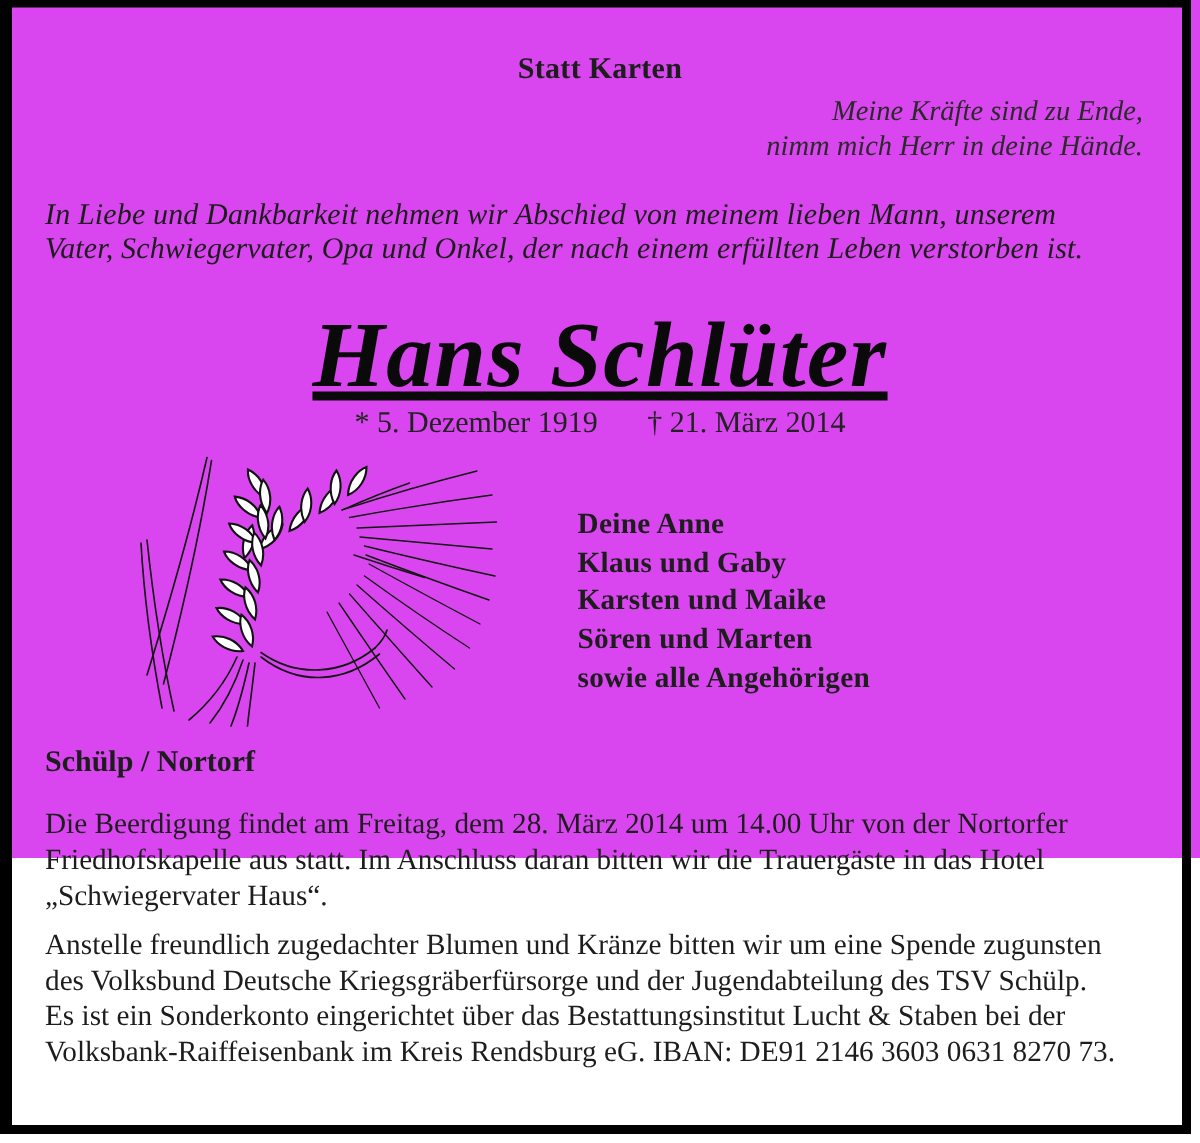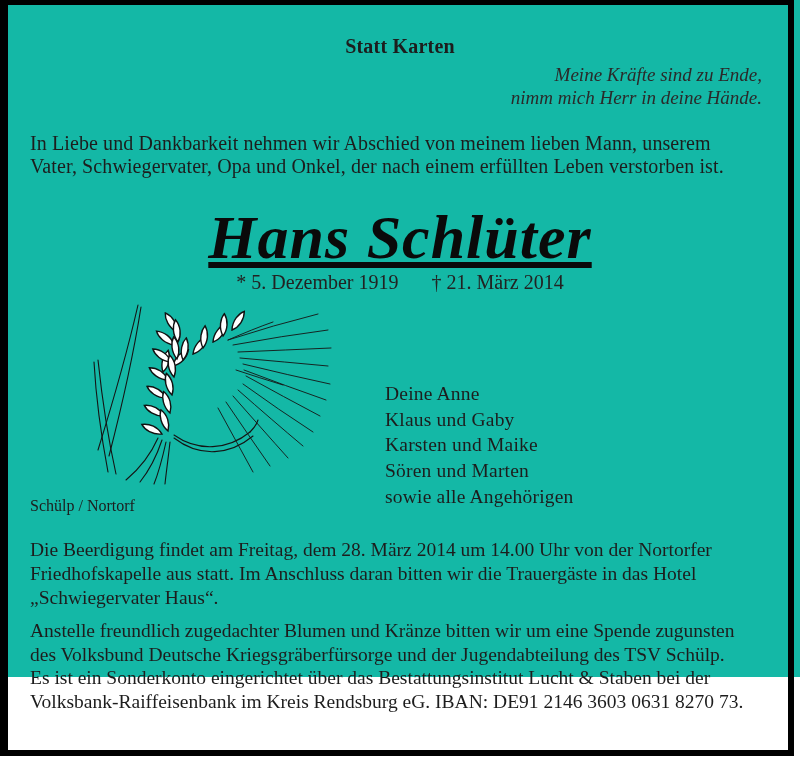--- a/index.html
+++ b/index.html
@@ -8,22 +8,22 @@
     width: 800px;
     height: 762px;
     background: #ffffff;
     overflow: hidden;
     font-family: "Liberation Serif", "DejaVu Serif", serif;
     color: #1d1d1d;
   }
   .page {
     position: relative;
     width: 800px;
-    height: 677px;
-    background: #14b8a6;
+    height: 572px;
+    background: #d946ef;
   }
   .frame {
     position: absolute;
     left: 0; top: 0;
     width: 794px; height: 756px;
     box-sizing: border-box;
     border: 6px solid #000000;
     border-left-width: 8px;
     border-top-width: 5px;
     pointer-events: none;
@@ -46,20 +46,21 @@
     line-height: 23px;
     color: #2a2a2a;
   }
   .intro {
     position: absolute;
     left: 30px; top: 132px;
     font-size: 20px;
     line-height: 23px;
     letter-spacing: 0.1px;
     white-space: nowrap;
+    font-style: italic;
   }
   .name {
     position: absolute;
     top: 202px; left: 0;
     width: 100%;
     text-align: center;
     font-size: 62px;
     font-weight: bold;
     font-style: italic;
     color: #0a0a0a;
@@ -77,30 +78,30 @@
   .dates .death { margin-left: 33px; }
   .wheat {
     position: absolute;
     left: 78px; top: 300px;
     width: 255px; height: 185px;
   }
   .mourners {
     position: absolute;
     left: 385px; top: 337px;
     font-size: 19.5px;
-    font-weight: normal;
+    font-weight: bold;
     line-height: 25.7px;
     letter-spacing: 0.2px;
     white-space: nowrap;
-    margin-top: 44px;
   }
   .location {
     position: absolute;
     left: 30px; top: 497px;
-    font-size: 16px;
+    font-size: 20px;
+    font-weight: bold;
   }
   .para {
     position: absolute;
     left: 30px;
     font-size: 19.5px;
     white-space: nowrap;
   }
   .funeral { top: 538px; line-height: 24px; }
   .donation { top: 619px; line-height: 23.7px; }
 </style>

